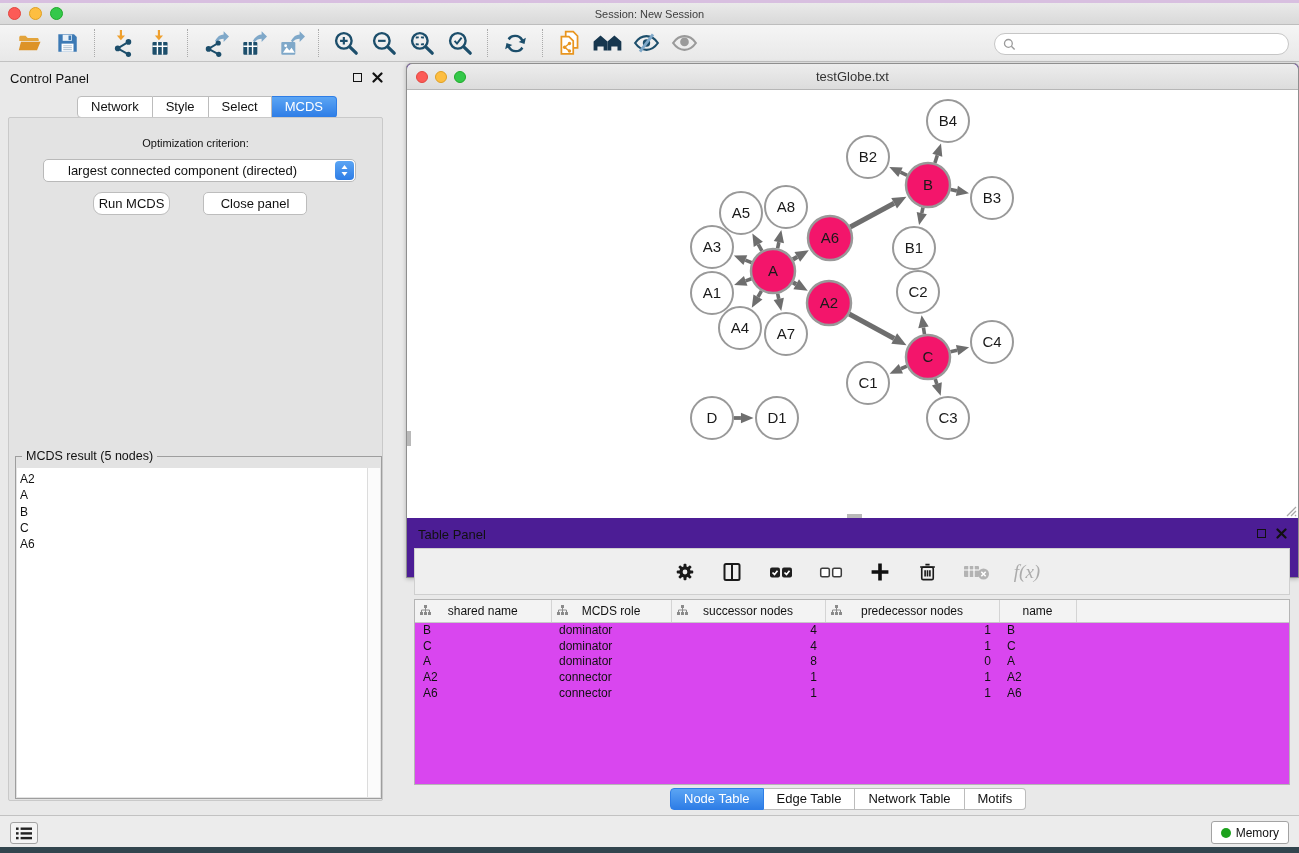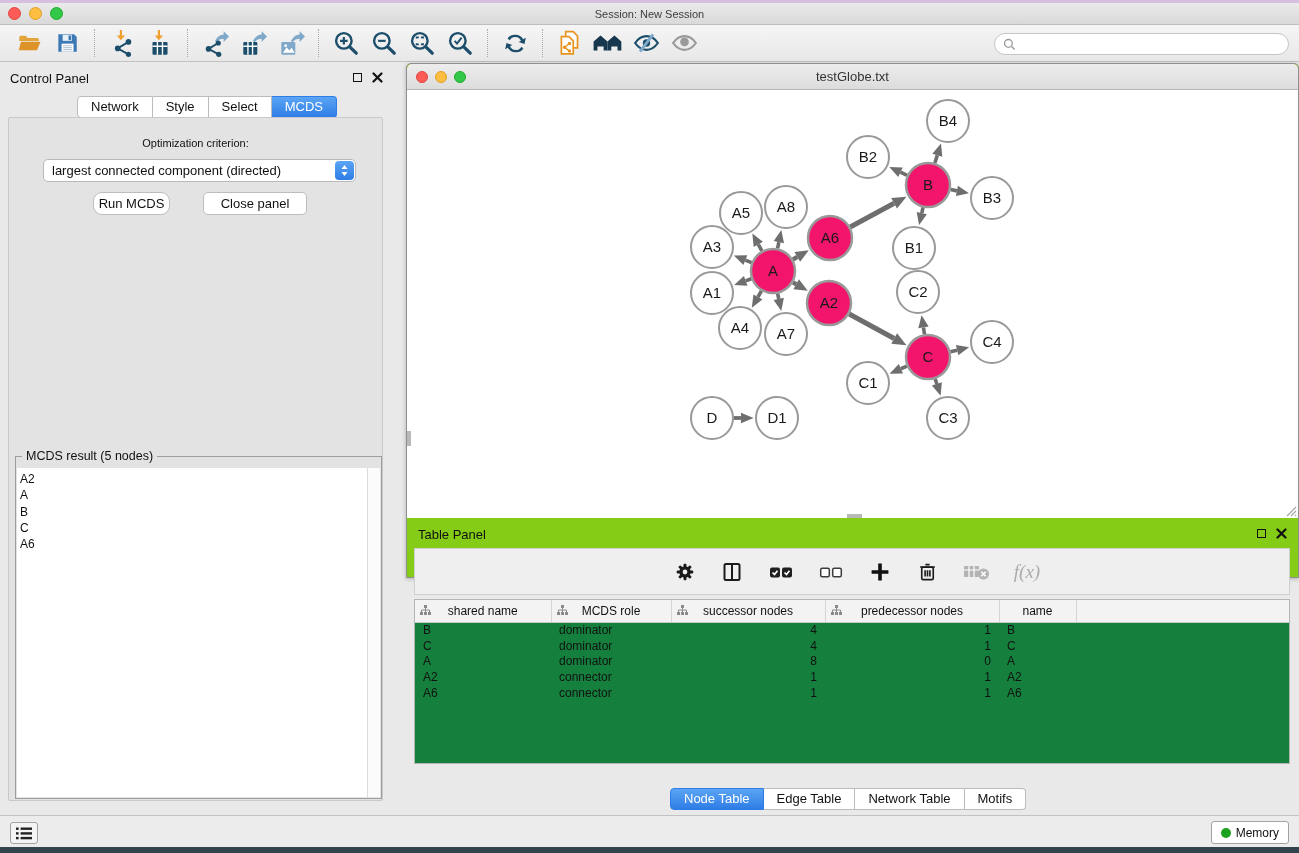--- a/index.html
+++ b/index.html
@@ -37,52 +37,52 @@
     padding:2px 13px; line-height:16px; }
   .seg:first-child { border-left:1px solid #bcbcbc; border-radius:4px 0 0 4px; }
   .seg:last-child { border-radius:0 4px 4px 0; }
   .seg.active { background:linear-gradient(#5ba5f4,#2e7de6); color:#fff; border-color:#2e7de6; }
 
   .panel-body { position:absolute; left:8px; top:117px; width:375px; height:684px;
     background:#e3e3e3; border:1px solid #c9c9c9; border-radius:2px; }
   .opt-label { position:absolute; top:19px; width:100%; text-align:center; font-size:11px; color:#111; }
   .mac-select { position:absolute; left:34px; top:41px; width:313px; height:23px; background:#fff;
     border:1px solid #b9b9b9; border-radius:5px; display:flex; align-items:center; }
-  .mac-select .val { flex:1; font-size:13px; color:#111; padding-left:8px; white-space:nowrap; overflow:hidden; }
+  .mac-select .val { flex:1; font-size:13px; color:#111; padding-left:24px; white-space:nowrap; overflow:hidden; }
   .mac-select .stepper { width:19px; height:19px; margin-right:1px; border-radius:4px;
     background:linear-gradient(#5ba5f4,#2e7de6); display:flex; align-items:center; justify-content:center; }
   .btn-row { position:absolute; top:74px; left:0; width:100%; }
   .mac-btn { position:absolute; height:23px; background:#fff; border:1px solid #bdbdbd; border-radius:5px;
     font-size:13px; color:#111; font-family:inherit; }
   .group-box { position:absolute; left:6px; top:338px; width:367px; height:343px; border:1px solid #9e9e9e; }
   .group-title { position:absolute; left:6px; top:-8px; background:#e3e3e3; padding:0 4px; font-size:12.5px; color:#111; }
   .result-list { position:absolute; left:1px; top:11px; right:14px; bottom:1px; background:#fff;
     font-size:12px; color:#111; padding:3px 0 0 3px; line-height:16.3px; }
   .result-scroll { position:absolute; top:11px; right:1px; bottom:1px; width:13px; background:#fbfbfb;
     border-left:1px solid #dcdcdc; }
 
   
   .net-window { position:absolute; left:406px; top:63px; width:893px; height:515px;
-    border:1px solid #8f8f8f; border-radius:5px 5px 0 0; box-shadow:0 1px 4px rgba(0,0,0,.25); background:#84cc16; }
+    border:1px solid #8f8f8f; border-radius:5px 5px 0 0; box-shadow:0 1px 4px rgba(0,0,0,.25); background:#4c1d95; }
   .net-titlebar { height:26px; background:linear-gradient(#ededed,#dcdcdc); border-bottom:1px solid #b6b6b6;
     border-radius:5px 5px 0 0; position:relative; }
   .net-traffic { position:absolute; left:9px; top:7px; display:flex; gap:7px; }
   .tl.sm { width:12px; height:12px; }
   .net-title { text-align:center; line-height:26px; font-size:13px; color:#333; }
   .net-content { position:relative; width:891px; height:428px; background:#fff; overflow:hidden; }
   .vthumb { position:absolute; left:0; top:341px; width:4px; height:15px; background:#b9b9b9; }
   .hthumb { position:absolute; left:440px; bottom:0; width:15px; height:4px; background:#b9b9b9; }
   .grip { position:absolute; right:1px; bottom:1px; }
 
   
   .tp-header { position:absolute; left:405px; top:518px; width:894px; height:30px; }
   .table-toolbar { position:absolute; left:414px; top:548px; width:876px; height:47px;
     background:#efefef; border:1px solid #cfcfcf; display:flex; align-items:center; gap:24px; padding-left:10px;justify-content:center; }
   .fx { font-family:"Liberation Serif","DejaVu Serif",serif; font-style:italic; font-size:19px; color:#ababab; }
-  .table-wrap { position:absolute; left:414px; top:599px; width:876px; height:165px; background:#15803d;
+  .table-wrap { position:absolute; left:414px; top:599px; width:876px; height:186px; background:#d946ef;
     border:1px solid #b5b5b5; overflow:hidden; }
   table { border-collapse:collapse; table-layout:fixed; width:876px; font-size:12px; color:#111; }
   th { height:22px; background:#f3f3f3; border-right:1px solid #d4d4d4; border-bottom:1px solid #c8c8c8;
     font-weight:normal; position:relative; text-align:center; }
   th .tree { position:absolute; left:5px; top:5px; }
   td { height:15.7px; padding:0 8px; white-space:nowrap; }
   td.num { text-align:right; }
   #table-tabs { left:670px; top:788px; }
 
   

